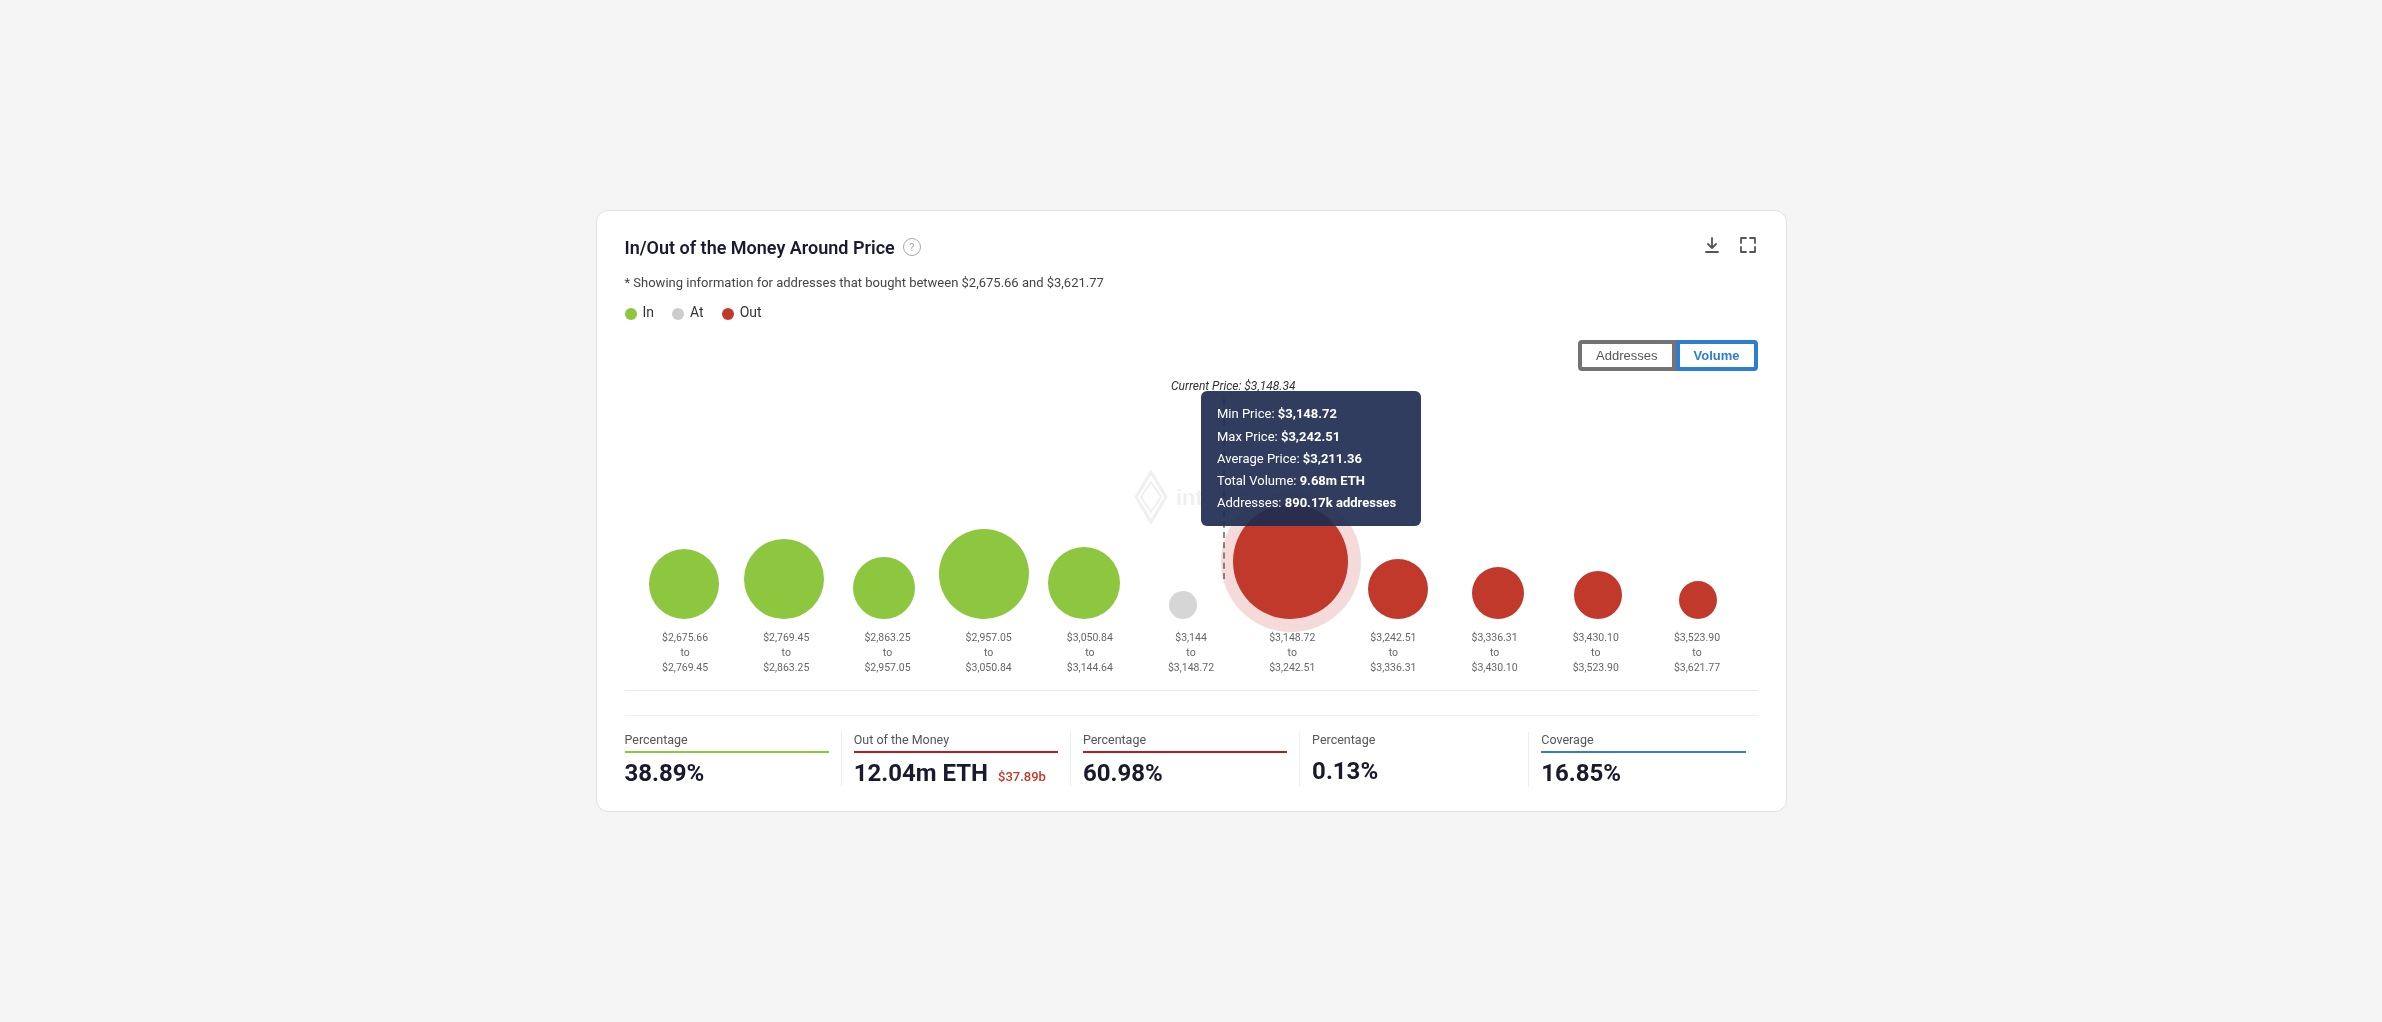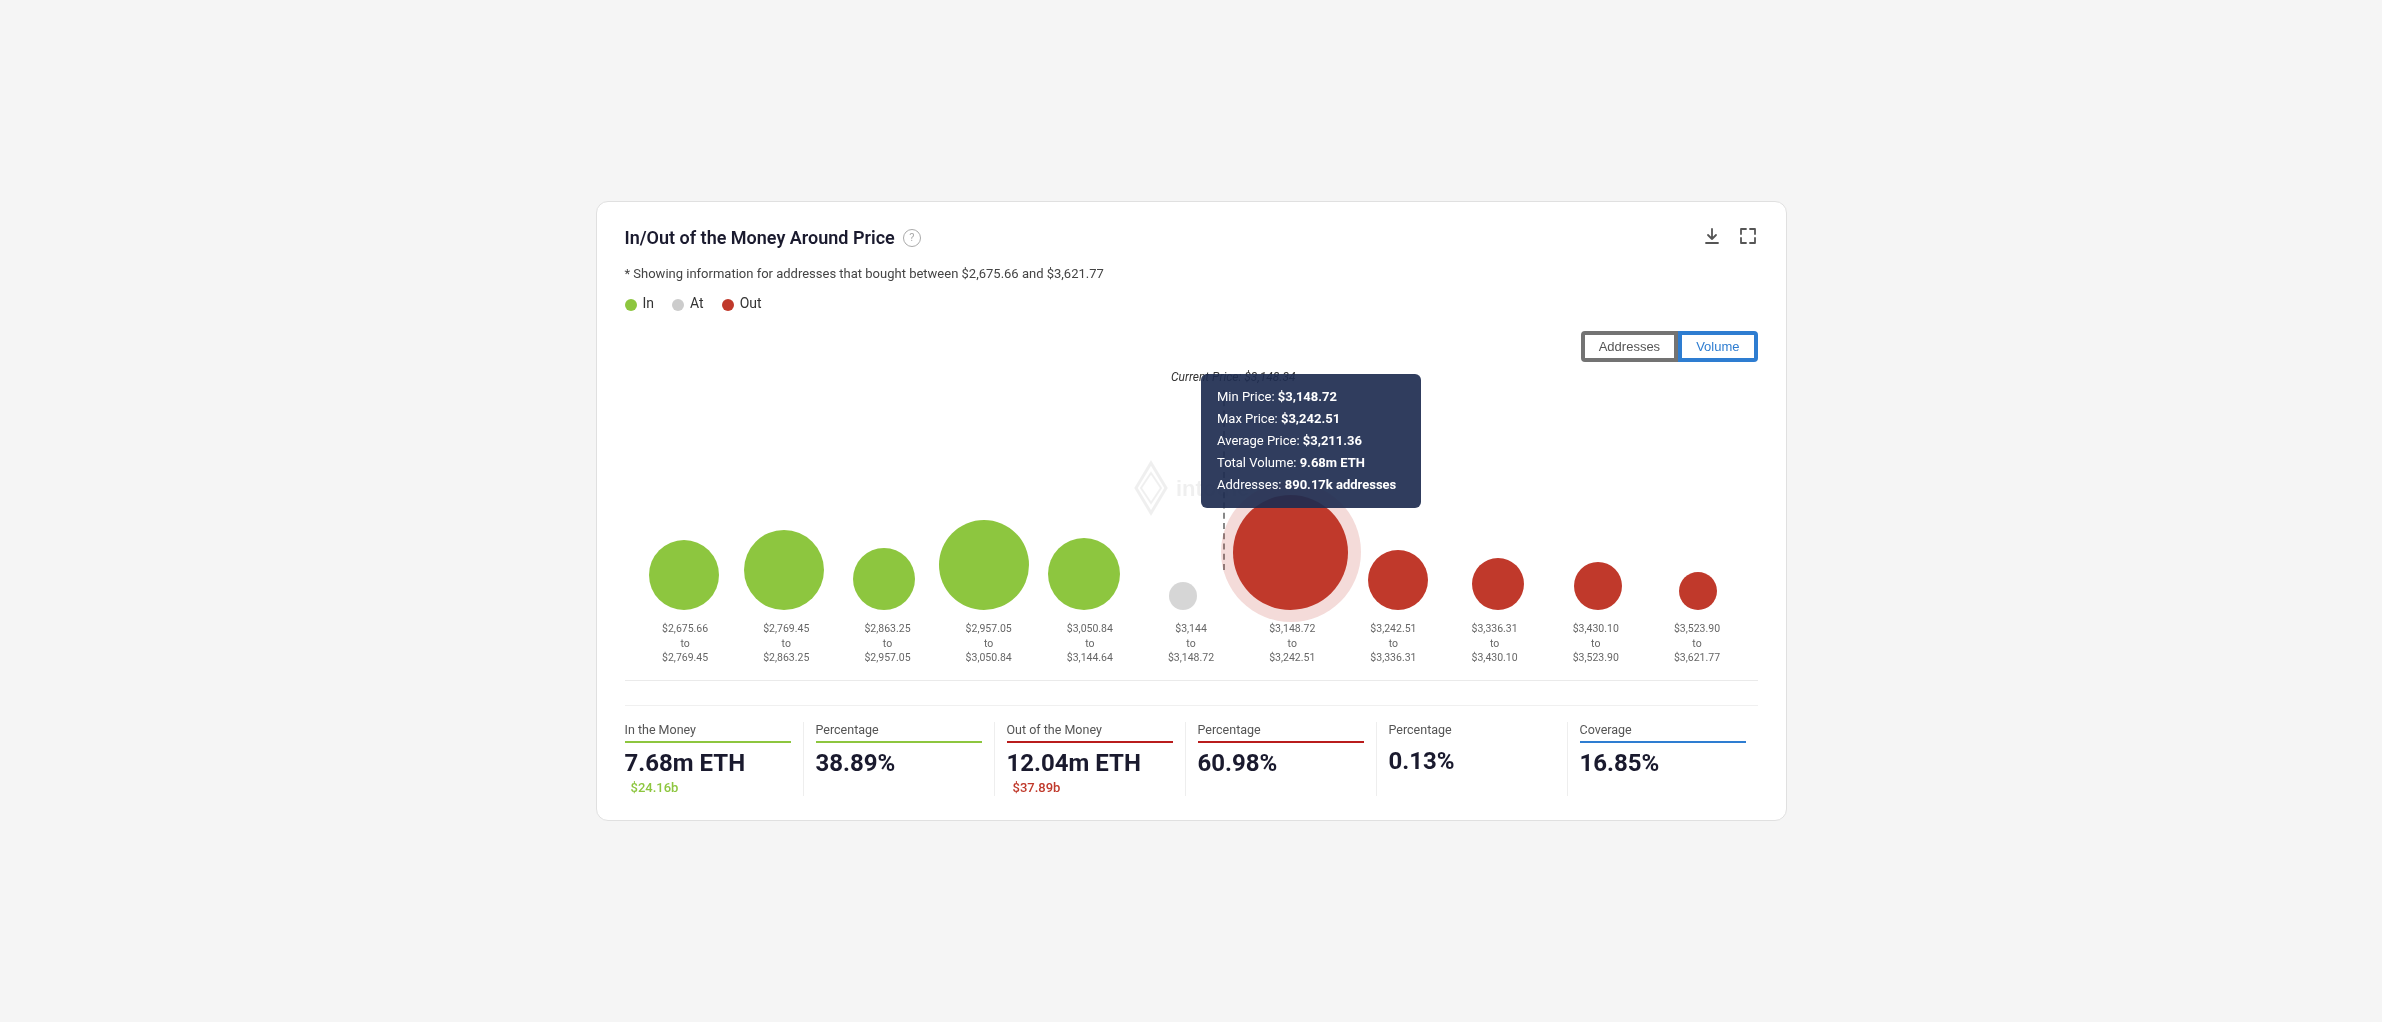--- a/index.html
+++ b/index.html
@@ -97,21 +97,21 @@
       cursor: pointer;
       background: #fff;
       color: #555;
     }
     .ctrl-btn:first-child { border-radius: 4px 0 0 4px; }
     .ctrl-btn:last-child { border-radius: 0 4px 4px 0; }
     .ctrl-btn.active {
       background: #fff;
       border-color: #2e7dd1;
       color: #2e7dd1;
-      font-weight: 400;
+      font-weight: 700;
     }
     .chart-area {
       position: relative;
       height: 240px;
       margin-bottom: 12px;
     }
     .current-price-label {
       position: absolute;
       top: 0;
       left: 50%;
@@ -153,21 +153,21 @@
       border-radius: 50%;
       position: relative;
     }
     .bubble-green { background: #8dc63f; }
     .bubble-gray { background: #bbb; opacity: 0.6; }
     .bubble-red { background: #c0392b; }
 
     
     .tooltip-box {
       position: absolute;
-      top: 4px;
+      top: 12px;
       left: calc(50% + 10px);
       background: rgba(30, 45, 80, 0.92);
       color: #fff;
       border-radius: 6px;
       padding: 12px 16px;
       font-size: 13px;
       line-height: 1.7;
       z-index: 10;
       min-width: 220px;
       pointer-events: none;
@@ -403,27 +403,20 @@
     <div class="xaxis-label">$3,242.51<br>to<br>$3,336.31</div>
     <div class="xaxis-label">$3,336.31<br>to<br>$3,430.10</div>
     <div class="xaxis-label">$3,430.10<br>to<br>$3,523.90</div>
     <div class="xaxis-label">$3,523.90<br>to<br>$3,621.77</div>
   </div>
 
   <hr class="divider-line">
 
   <div class="stats-row">
 
-    <div class="stat-block">
-      <div class="stat-label green-line">In the Money</div>
-      <div>
-        <span class="stat-value">7.68m ETH</span>
-        <span class="stat-sub">$24.16b</span>
-      </div>
-    </div>
 
     <div class="stat-block">
       <div class="stat-label green-line">Percentage</div>
       <div class="stat-value">38.89%</div>
     </div>
 
     <div class="stat-block">
       <div class="stat-label red-line">Out of the Money</div>
       <div>
         <span class="stat-value">12.04m ETH</span>

